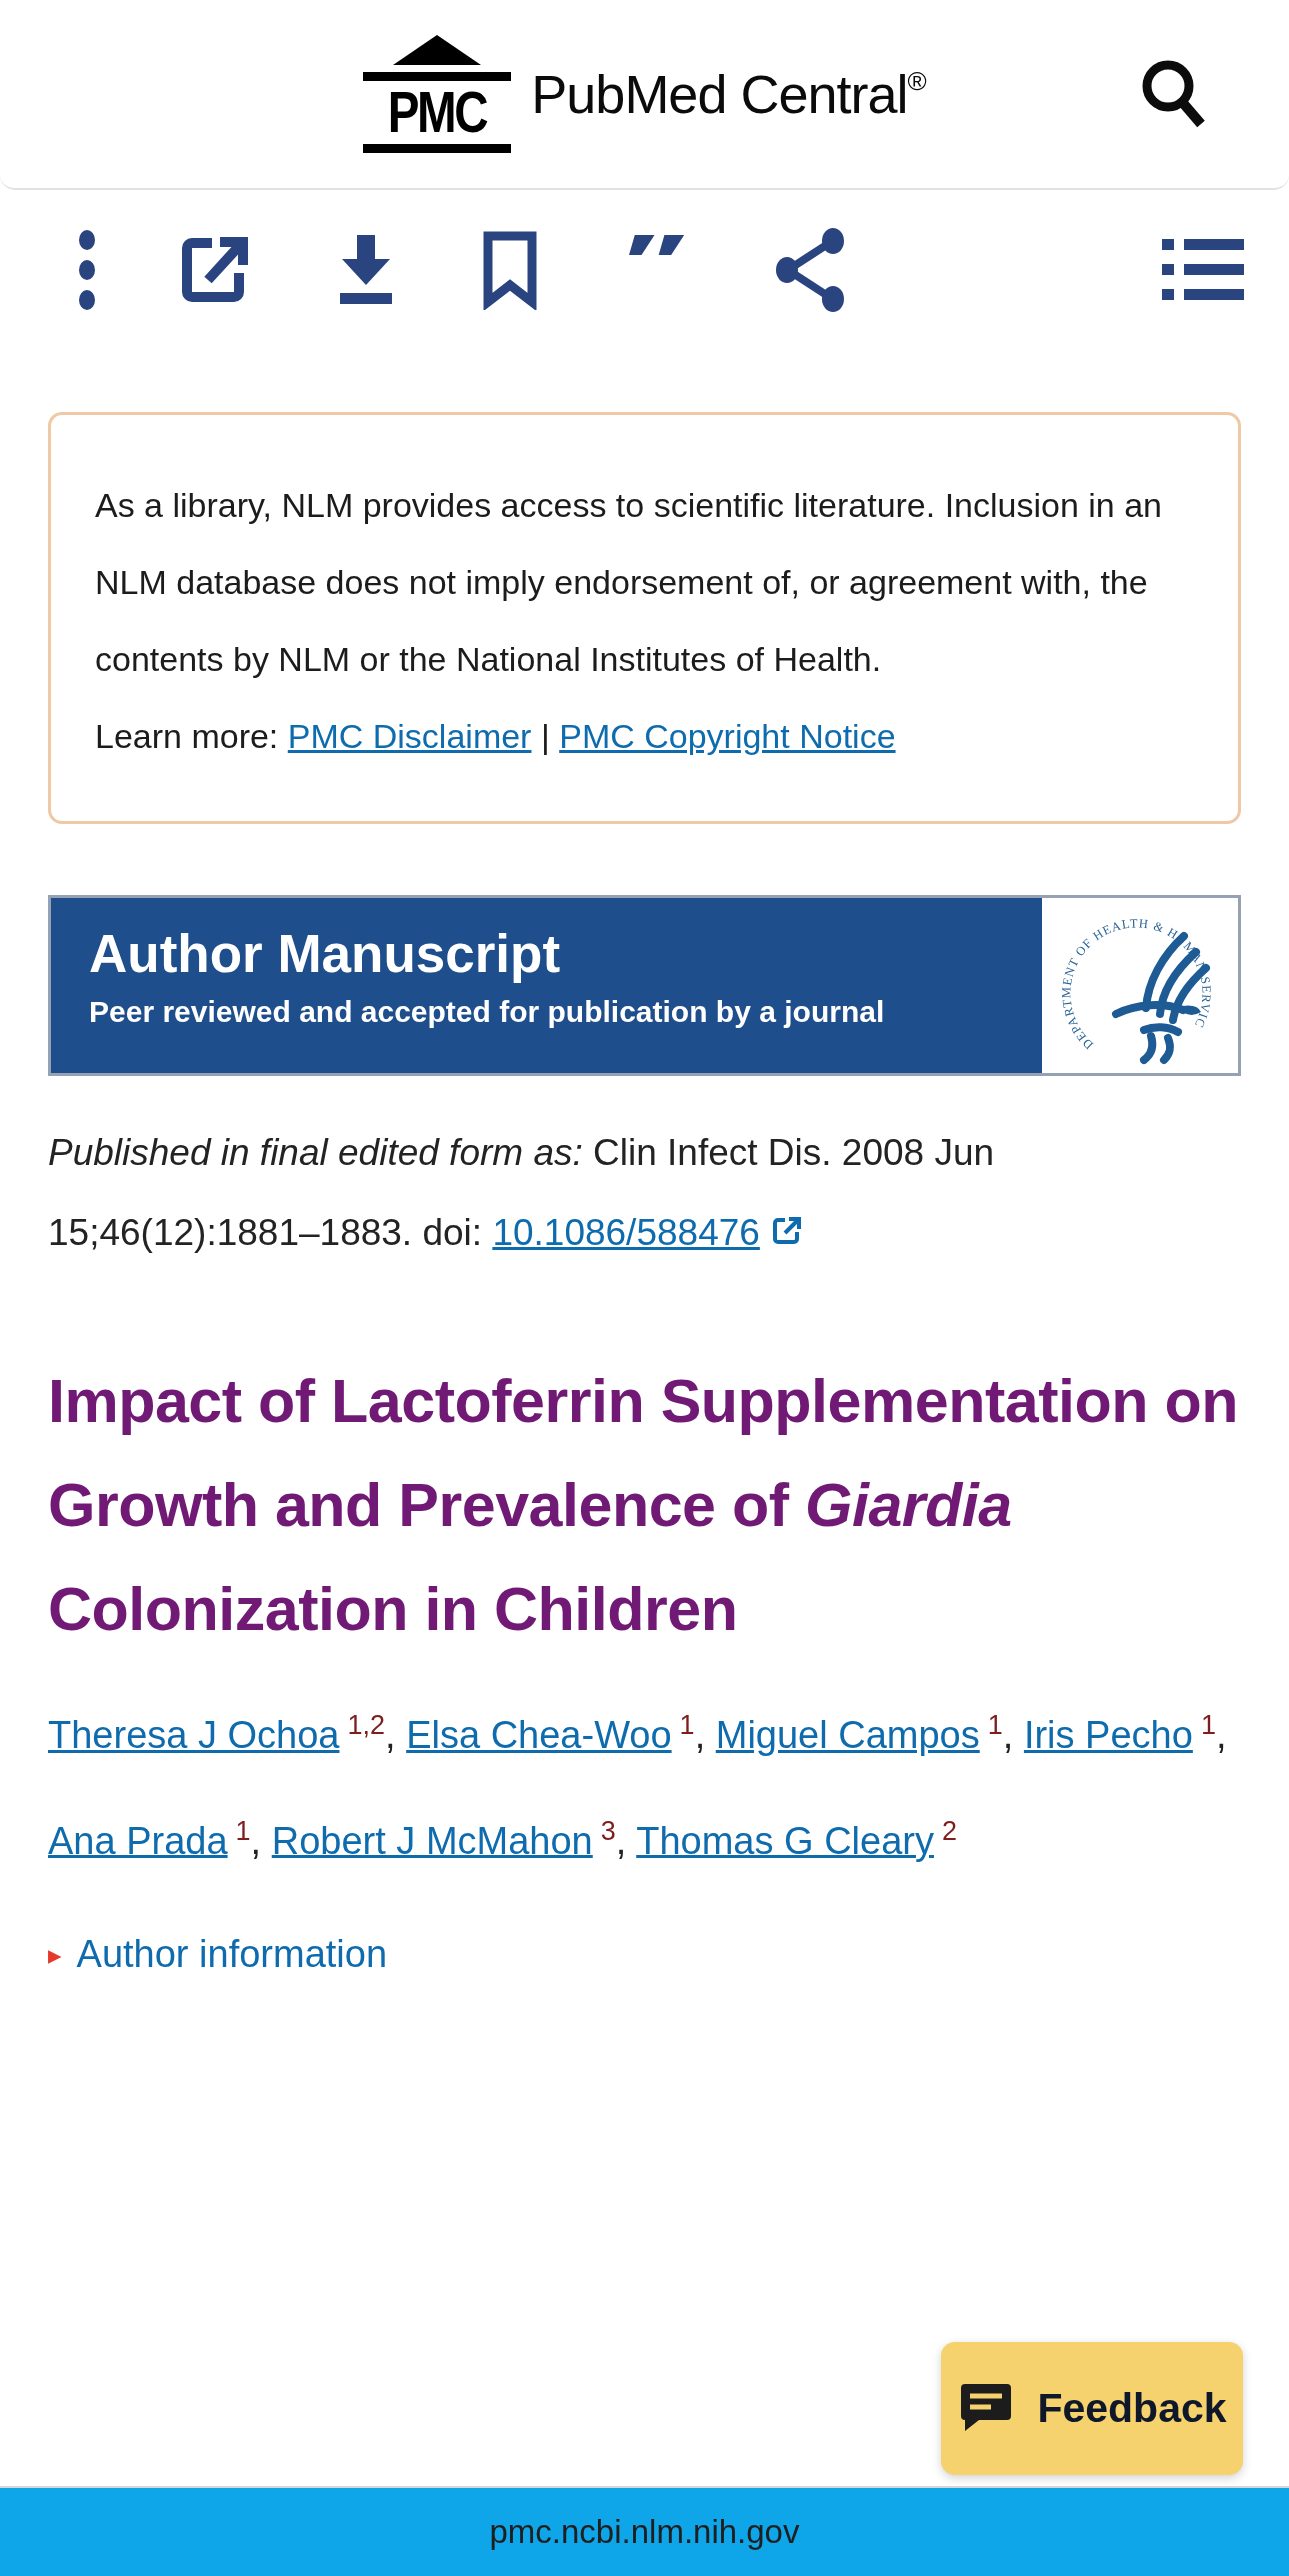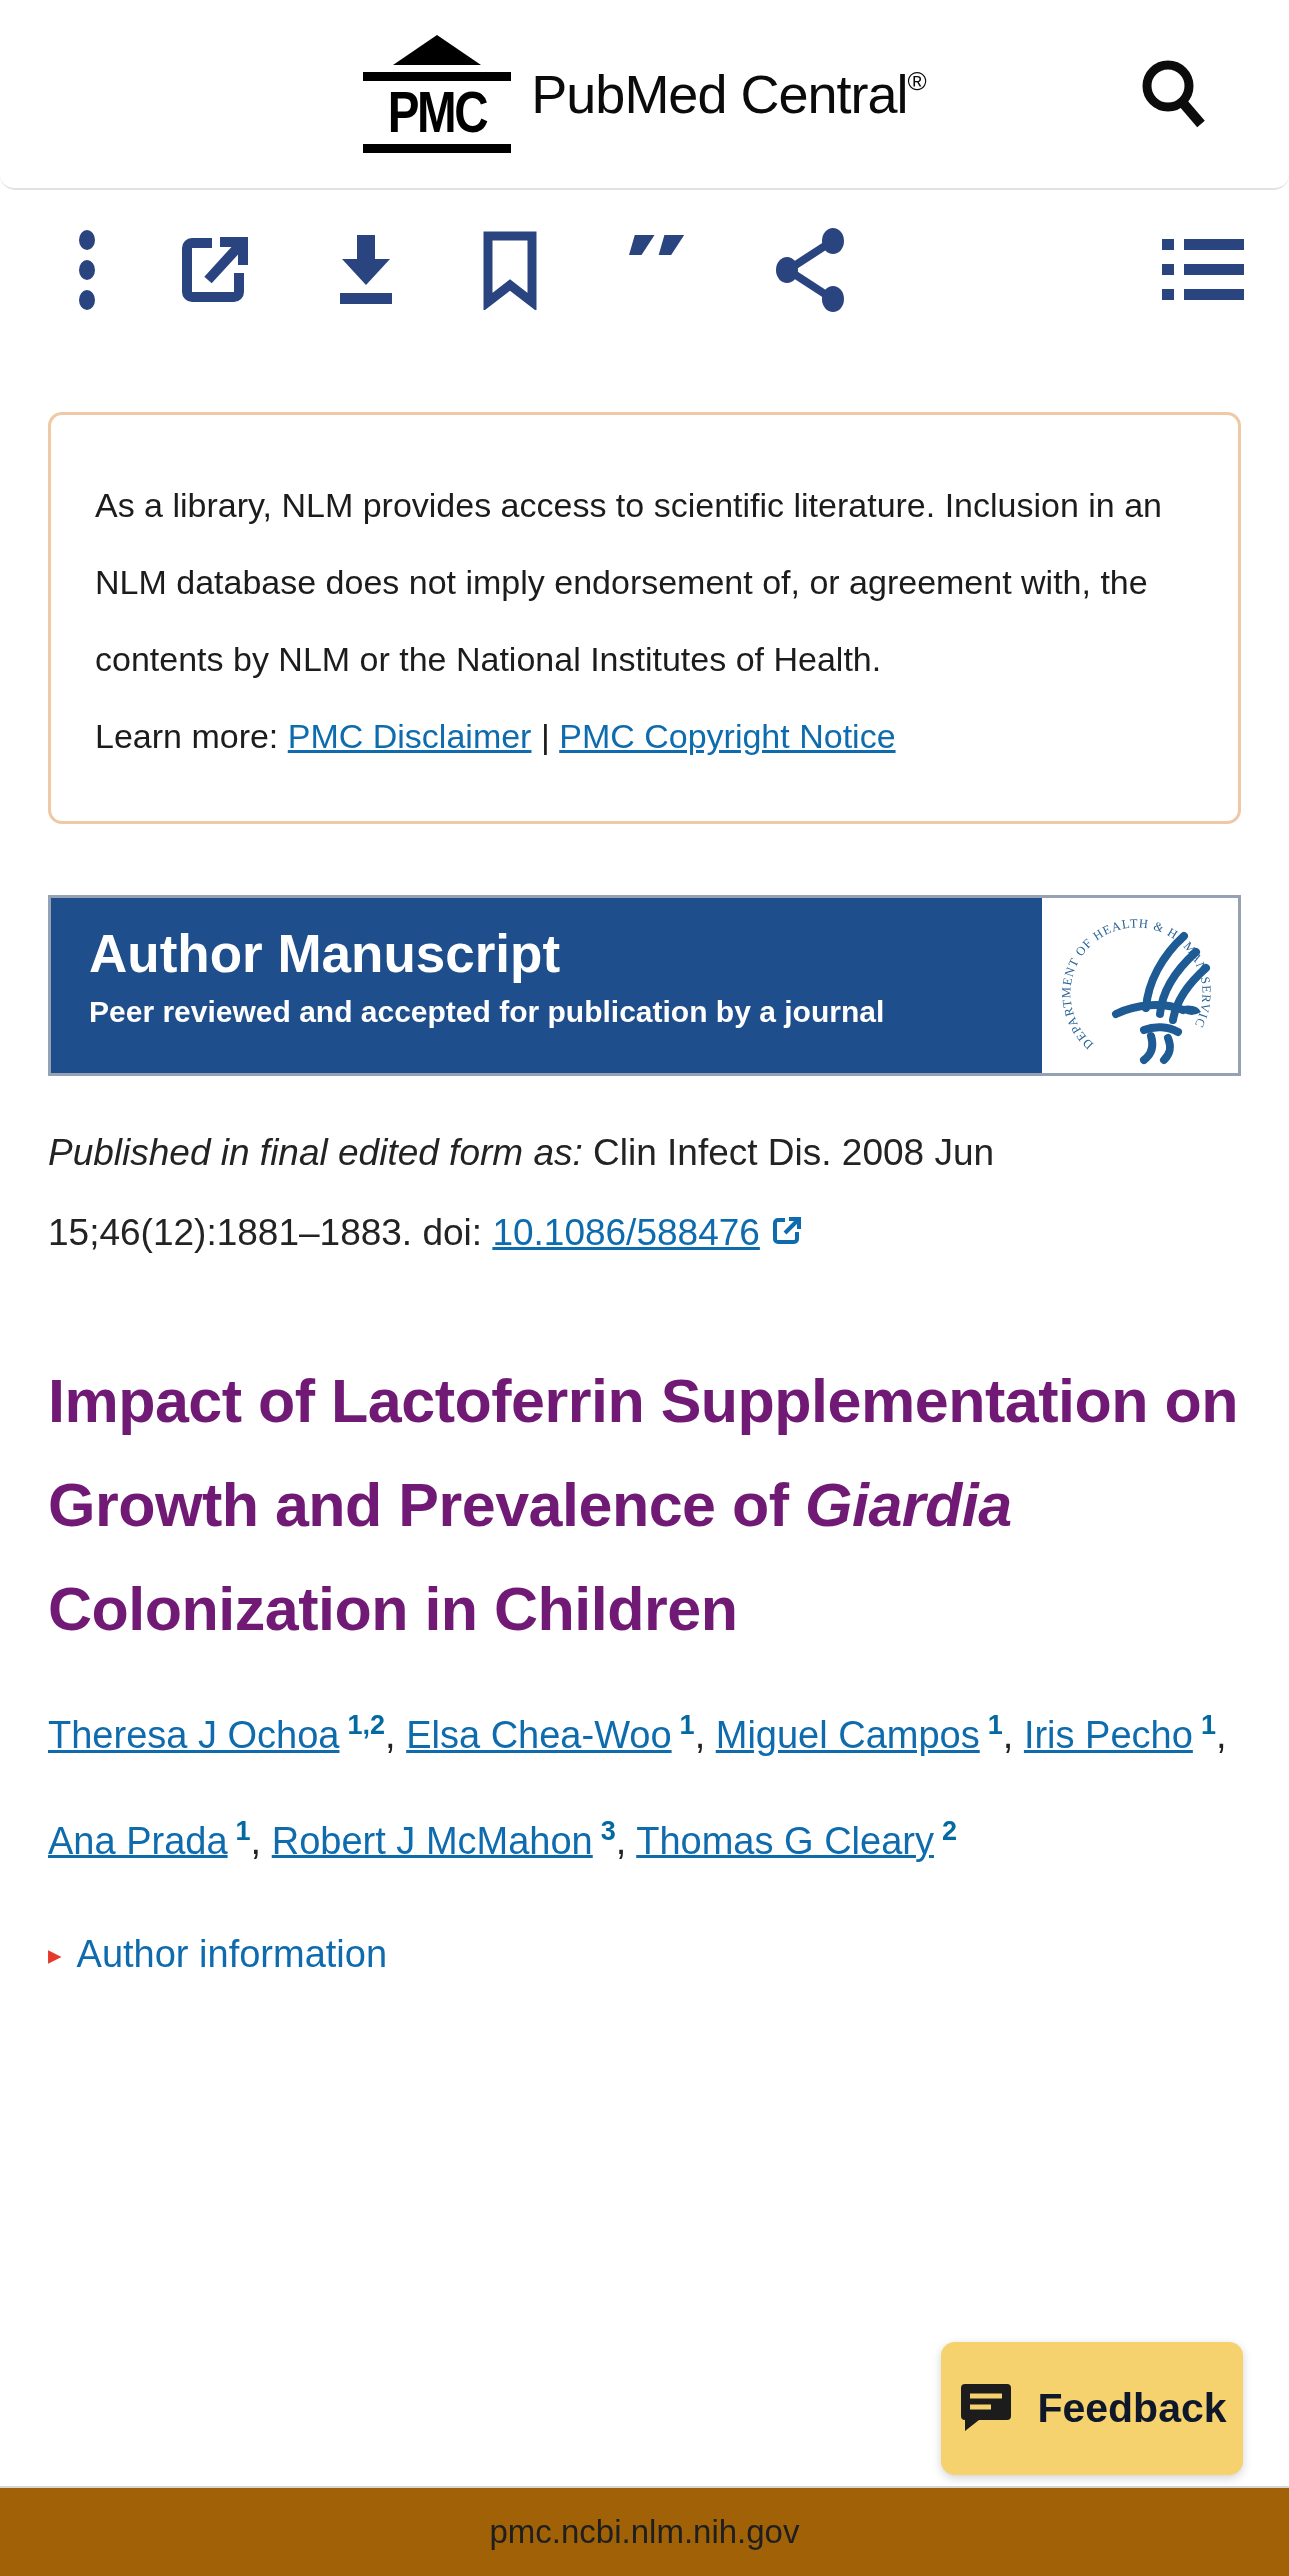--- a/index.html
+++ b/index.html
@@ -49,37 +49,37 @@
   .citation { margin-top:93px; font-size:37px; line-height:77px; color:#232323; }
   .cit-tri { color:#1b3a63; font-size:28px; margin-right:14px; position:relative; top:-4px; }
   .pub-line { margin-top:37px; font-size:37px; line-height:80px; color:#232323; }
   .pub-line .lbl { font-style:italic; }
   .doi-link { text-decoration:underline; }
   .ext-icon { display:inline-block; margin-left:10px; position:relative; top:3px; }
   
   .article-title { margin-top:76px; font-size:61px; line-height:104px; font-weight:bold; color:#701a75; letter-spacing:-0.5px; }
   .authors { margin-top:16px; font-size:38px; line-height:96px; color:#212121; }
   .authors a { text-decoration:underline; }
-  .authors sup { font-size:27px; color:#0369a1; margin-left:8px;font-weight:bold; }
+  .authors sup { font-size:27px; color:#7f1d1d; margin-left:8px; }
   .authors .sep { color:#212121; }
   .info-links { margin-top:45px; font-size:38px; display:flex; gap:56px; align-items:flex-start; }
   .info-links .tri { color:#e5392c; font-size:27px; margin-right:15px; position:relative; top:-3px; }
   .info-links a { white-space:nowrap; }
   
   .feedback-btn {
     position:absolute; top:2342px; right:46px; width:302px; height:133px;
     background:#f5d26d; border:none; border-radius:14px; cursor:pointer;
     display:flex; align-items:center; justify-content:center; gap:22px;
     box-shadow:0 3px 10px rgba(0,0,0,.18); z-index:10;
   }
   .feedback-label { font-size:41px; font-weight:bold; color:#0f172a; }
   
   .footer {
     position:absolute; left:0; bottom:0; width:100%; height:90px;
-    background:#a16207; border-top:2px solid #d6d6d6;
+    background:#0ea5e9; border-top:2px solid #d6d6d6;
     display:flex; align-items:center; justify-content:center;
     font-size:33px; color:#1f1f1f;
   }
 </style>
 </head>
 <body>
 
 <div class="header">
   <div class="logo-group">
     <div class="pmc-mark">

